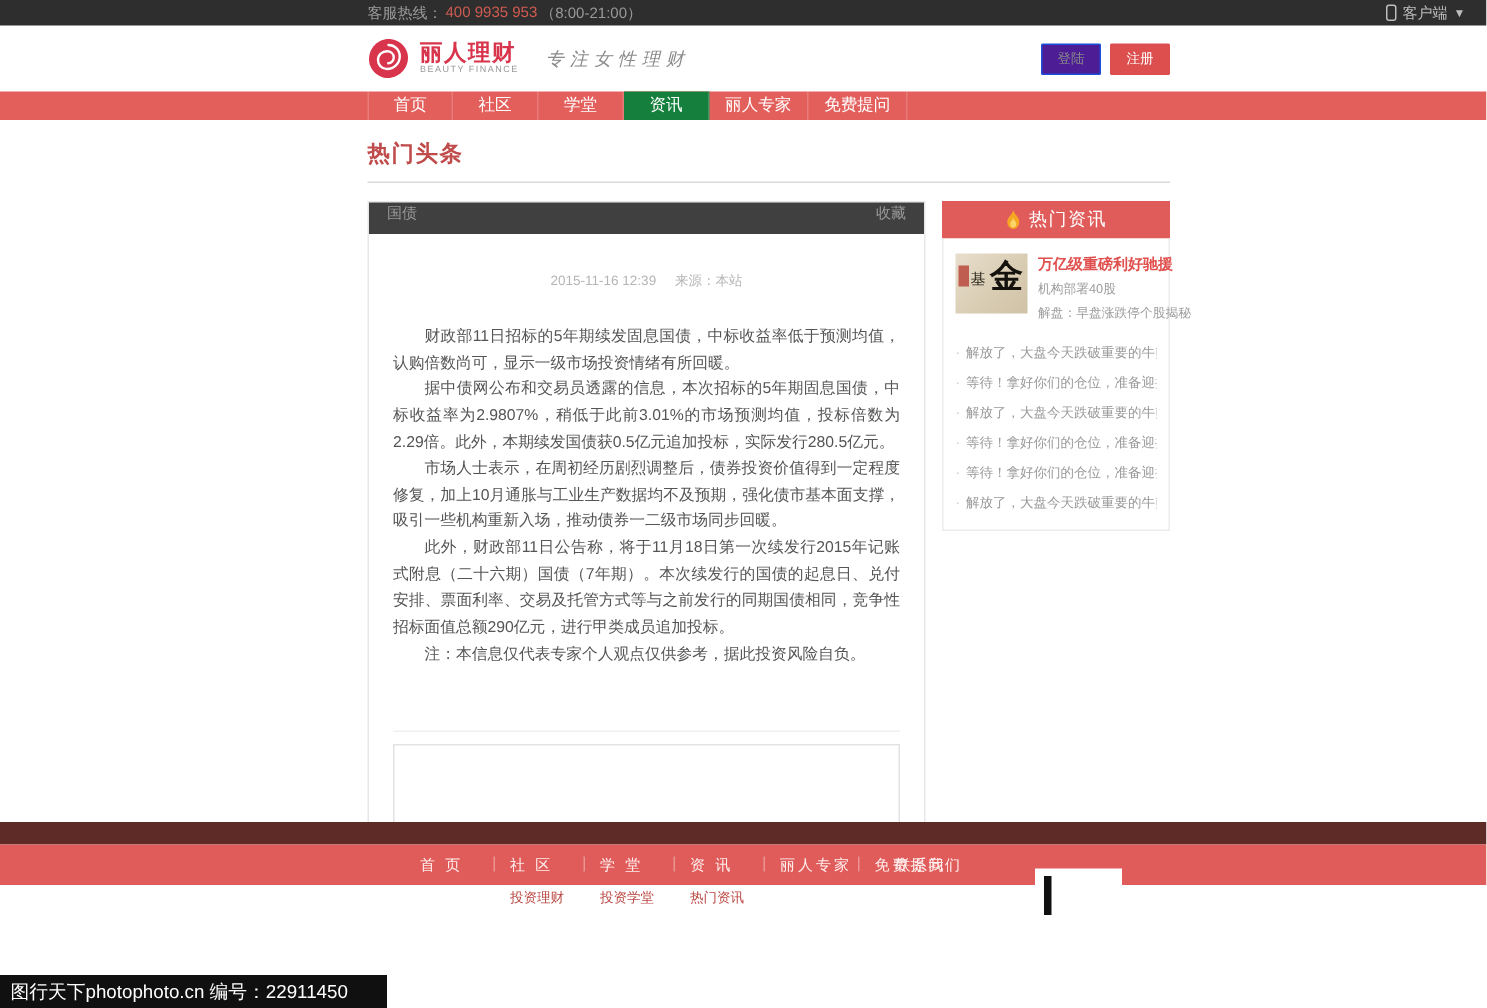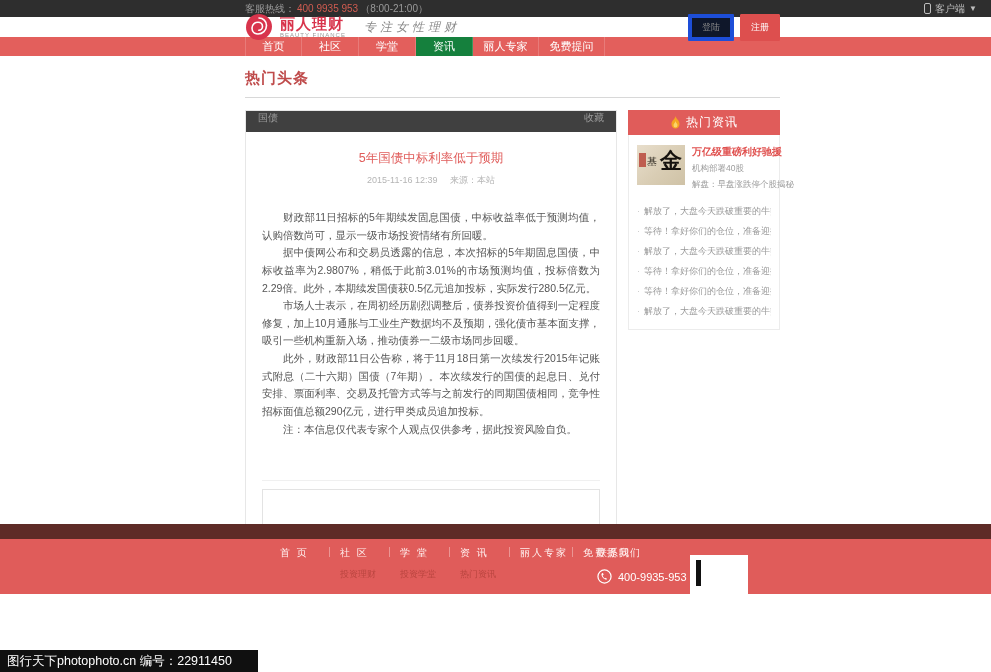--- a/index.html
+++ b/index.html
@@ -19,34 +19,34 @@
     font-size: 10px; color: #9a9a9a;
   }
   .hotline { display: flex; align-items: center; gap: 2px; }
   .hotline .num { color: #d05c51; }
   .client { display: flex; align-items: center; gap: 4px; color: #bdbdbd; cursor: pointer; }
   .client .phone-ic {
     width: 7px; height: 11px; border: 1px solid #bdbdbd; border-radius: 2px; display: inline-block;
   }
   .client .caret { font-size: 8px; color: #bdbdbd; }
   
-  .header { height: 20px; display: flex; align-items: center; }
+  .header { height: 44px; display: flex; align-items: center; }
   .wrap { margin-left: 245px; width: 535px; }
   .header .wrap { display: flex; align-items: center; }
   .logo { display: flex; align-items: center; gap: 7px; }
   .logo-rose { width: 28px; height: 28px; }
   .logo-txt .cn { color: #d8344c; font-size: 15px; font-weight: bold; letter-spacing: 1px; line-height: 15px; }
   .logo-txt .en { color: #9a9a9a; font-size: 6px; letter-spacing: 1px; line-height: 8px; }
   .tagline {
     margin-left: 18px; color: #8a8a8a; font-size: 12px; letter-spacing: 4px;
     font-family: "DejaVu Serif", serif; font-style: italic;
   }
   .auth { margin-left: auto; display: flex; gap: 6px; }
   .btn-login {
-    font-size: 9px; color: #888; background: #0f172a; border: 4px solid #1d4ed8;
+    font-size: 9px; color: #888; background: #4c1d95; border: 1px solid #1d4ed8;
     padding: 3px 10px; cursor: pointer; border-radius: 1px;
   }
   .btn-register {
     font-size: 9px; color: #fff; background: #dd4f4e; border: 1px solid #dd4f4e;
     padding: 3px 10px; cursor: pointer; border-radius: 1px;
   }
   
   .nav { height: 19px; background: #e35f5c; }
   .nav .wrap { display: flex; height: 19px; }
   .nav-item {
@@ -124,21 +124,21 @@
   .f-title { color: #e0504e; font-size: 10px; font-weight: bold; white-space: nowrap; }
   .f-line { color: #9c9c9c; font-size: 8.5px; margin-top: 4px; white-space: nowrap; }
   .side-list { list-style: none; margin-top: 10px; }
   .side-list li {
     font-size: 9px; color: #999; padding: 3.5px 0; display: flex; align-items: center; gap: 4px;
     cursor: pointer; white-space: nowrap; overflow: hidden;
   }
   .side-list .dot { color: #c9c9c9; font-size: 9px; flex: none; }
   
   .footer-strip { height: 15px; background: #5e2b27; }
-  .footer { height: 55px; background: #e05c5a; position: relative; }
+  .footer { height: 27px; background: #e05c5a; position: relative; }
   .foot-cols { display: flex; margin-left: 280px; padding-top: 7px; align-items: flex-start; }
   .fcol { width: 47px; }
   .fcol .ftitle {
     color: #ffefee; font-size: 10px; letter-spacing: 2px; white-space: nowrap; cursor: pointer;
   }
   .fcol.wide { width: 50px; }
   .fsep { width: 1px; height: 10px; background: rgba(255,255,255,0.35); margin: 1px 10px 0 2px; }
   .flinks { margin-top: 8px; }
   .flink { font-size: 9px; color: #b9453f; margin-top: 4px; white-space: nowrap; cursor: pointer; }
   .contact { position: absolute; left: 597px; top: 7px; }
@@ -205,21 +205,20 @@
     <div class="title-rule"></div>
 
     <div class="columns">
 
       <div class="article-card">
         <div class="card-head">
           <span>国债</span>
           <span class="fav">收藏</span>
         </div>
         <div class="card-body">
-          <div class="art-title">5年国债中标利率低于预期</div>
           <div class="art-meta">
             <span>2015-11-16 12:39</span>
             <span class="src">来源：本站</span>
           </div>
           <div class="art-text">
             <p>财政部11日招标的5年期续发固息国债，中标收益率低于预测均值，认购倍数尚可，显示一级市场投资情绪有所回暖。</p>
             <p>据中债网公布和交易员透露的信息，本次招标的5年期固息国债，中标收益率为2.9807%，稍低于此前3.01%的市场预测均值，投标倍数为2.29倍。此外，本期续发国债获0.5亿元追加投标，实际发行280.5亿元。</p>
             <p>市场人士表示，在周初经历剧烈调整后，债券投资价值得到一定程度修复，加上10月通胀与工业生产数据均不及预期，强化债市基本面支撑，吸引一些机构重新入场，推动债券一二级市场同步回暖。</p>
             <p>此外，财政部11日公告称，将于11月18日第一次续发行2015年记账式附息（二十六期）国债（7年期）。本次续发行的国债的起息日、兑付安排、票面利率、交易及托管方式等与之前发行的同期国债相同，竞争性招标面值总额290亿元，进行甲类成员追加投标。</p>
             <p>注：本信息仅代表专家个人观点仅供参考，据此投资风险自负。</p>

